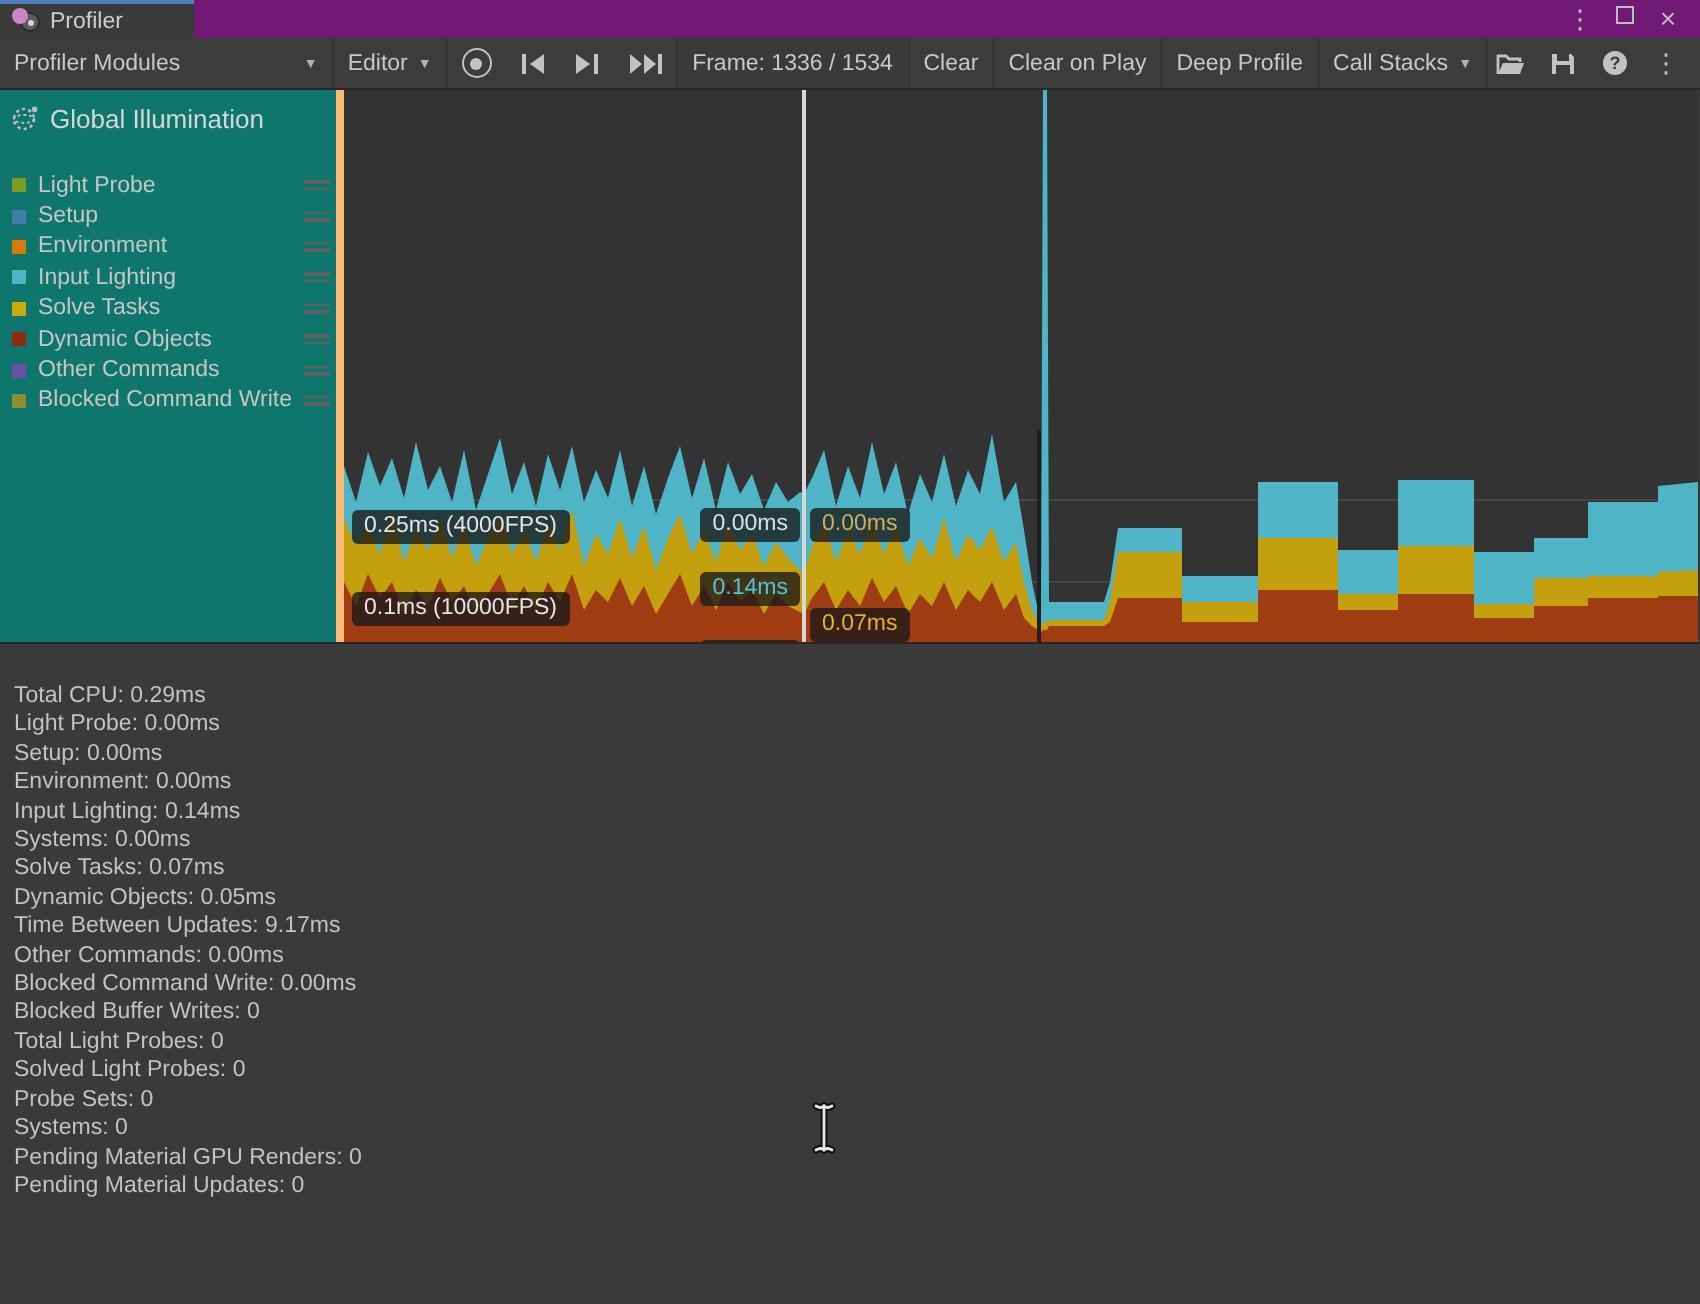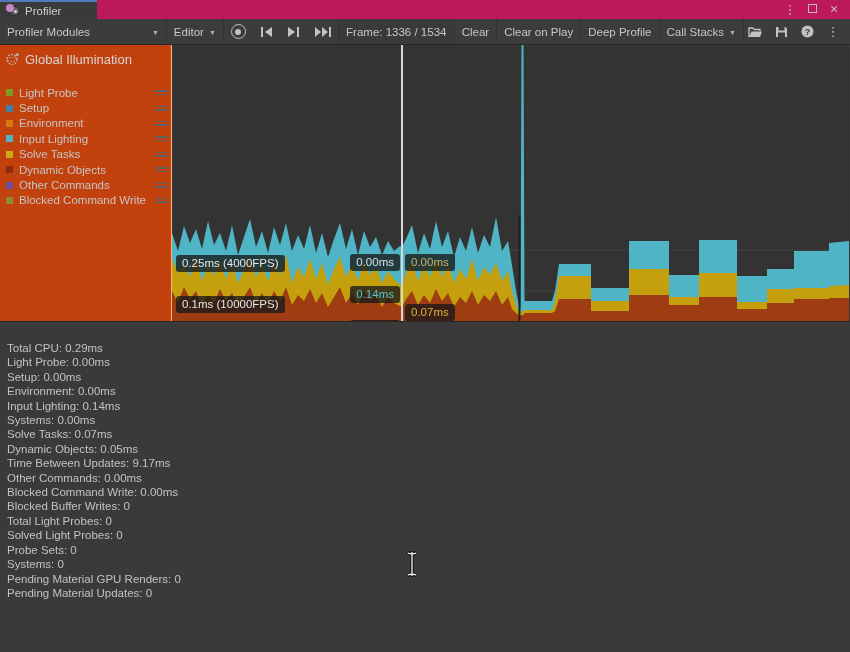--- a/index.html
+++ b/index.html
@@ -2,21 +2,21 @@
 <html><head>
 <meta charset="utf-8">
 <style>
   html,body{margin:0;padding:0;}
   body{width:850px;height:652px;overflow:hidden;background:#383838;
        font-family:"Liberation Sans","DejaVu Sans",sans-serif;
        -webkit-font-smoothing:antialiased;color:#c8c8c8;}
   .win{position:relative;width:850px;height:652px;background:#383838;}
 
   
-  .titlebar{position:absolute;left:0;top:0;width:850px;height:19px;background:#be185d;
+  .titlebar{position:absolute;left:0;top:0;width:850px;height:19px;background:#701a75;
             display:flex;align-items:stretch;}
   .tab{width:97px;background:#3a3a3a;border-top:2px solid #4f7cba;display:flex;align-items:center;
        padding-left:6px;box-sizing:border-box;font-size:11.5px;color:#cecece;}
   .tabicon{position:relative;width:15px;height:13px;margin-right:4px;flex:none;}
   .tabicon .gauge{position:absolute;left:4px;top:2px;width:10px;height:10px;border-radius:50%;
                   background:#5c5c5c;border:1px solid #2a2a2a;box-sizing:border-box;}
   .tabicon .gauge::after{content:"";position:absolute;left:3px;top:3px;width:3px;height:3px;
                   border-radius:50%;background:#d6d6d6;}
   .tabicon .dot{position:absolute;left:0;top:0;width:8px;height:8px;border-radius:50%;background:#c986c4;}
   .titlebar-controls{margin-left:auto;display:flex;align-items:center;gap:6px;padding-right:8px;
@@ -35,21 +35,21 @@
   .tb-icons{margin-left:auto;display:flex;align-items:center;gap:4px;padding-right:6px;}
   .icon-btn{width:22px;height:19px;display:flex;align-items:center;justify-content:center;}
   .glyph-rec{width:13px;height:13px;border:1.5px solid #c2c2c2;border-radius:50%;
              display:flex;align-items:center;justify-content:center;}
   .glyph-rec::after{content:"";width:6px;height:6px;border-radius:50%;background:#c2c2c2;}
   svg.tbsvg{display:block;}
   .kebab{font-size:13px;color:#c2c2c2;line-height:1;}
 
   
   .module{position:absolute;left:0;top:45px;width:850px;height:276px;display:flex;}
-  .sidebar{width:172px;background:#c2410c;border-right:1px solid #fdba74;flex:none;
+  .sidebar{width:172px;background:#0f766e;border-right:4px solid #fdba74;flex:none;
            box-sizing:border-box;}
   .side-header{display:flex;align-items:center;gap:6px;padding:7px 0 6px 6px;font-size:13px;color:#d6d6d6;}
   .legend{margin-top:12px;}
   .legend-row{height:15.4px;display:flex;align-items:center;padding-left:6px;font-size:11.5px;color:#c6c6c6;}
   .swatch{width:7px;height:7px;flex:none;margin-right:6px;}
   .legend-label{flex:1;overflow:hidden;white-space:nowrap;}
   .handle{width:13px;margin-right:3px;flex:none;display:flex;flex-direction:column;gap:2px;}
   .handle span{display:block;height:1.5px;background:#5f5f5f;}
 
   .chart-wrap{position:relative;width:677px;height:276px;background:#333333;overflow:hidden;}

